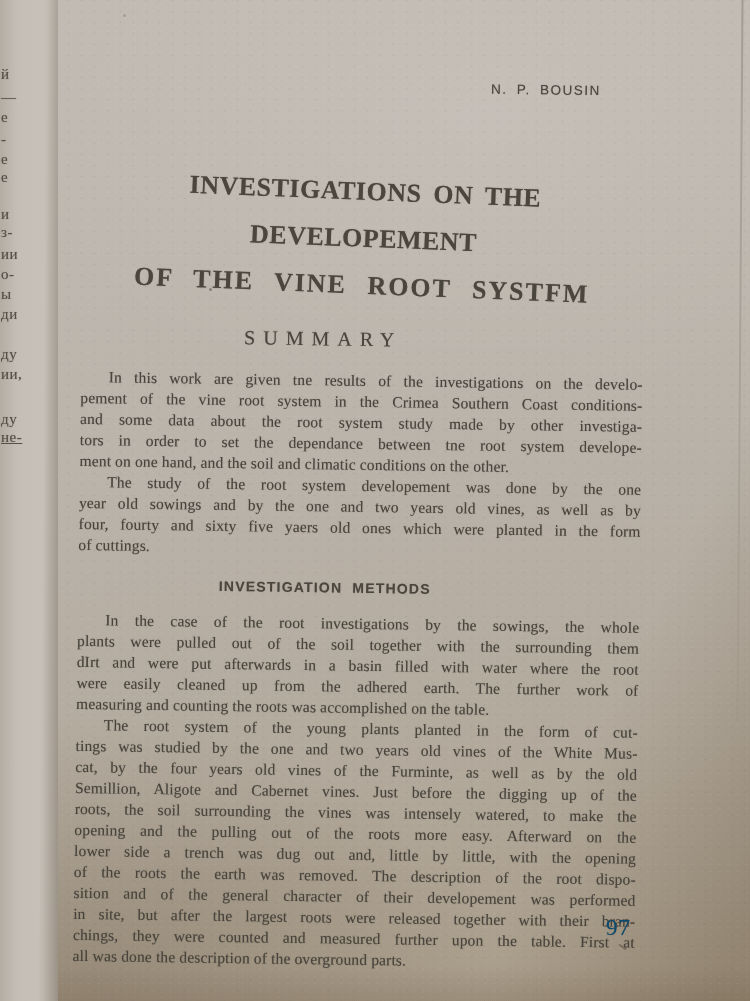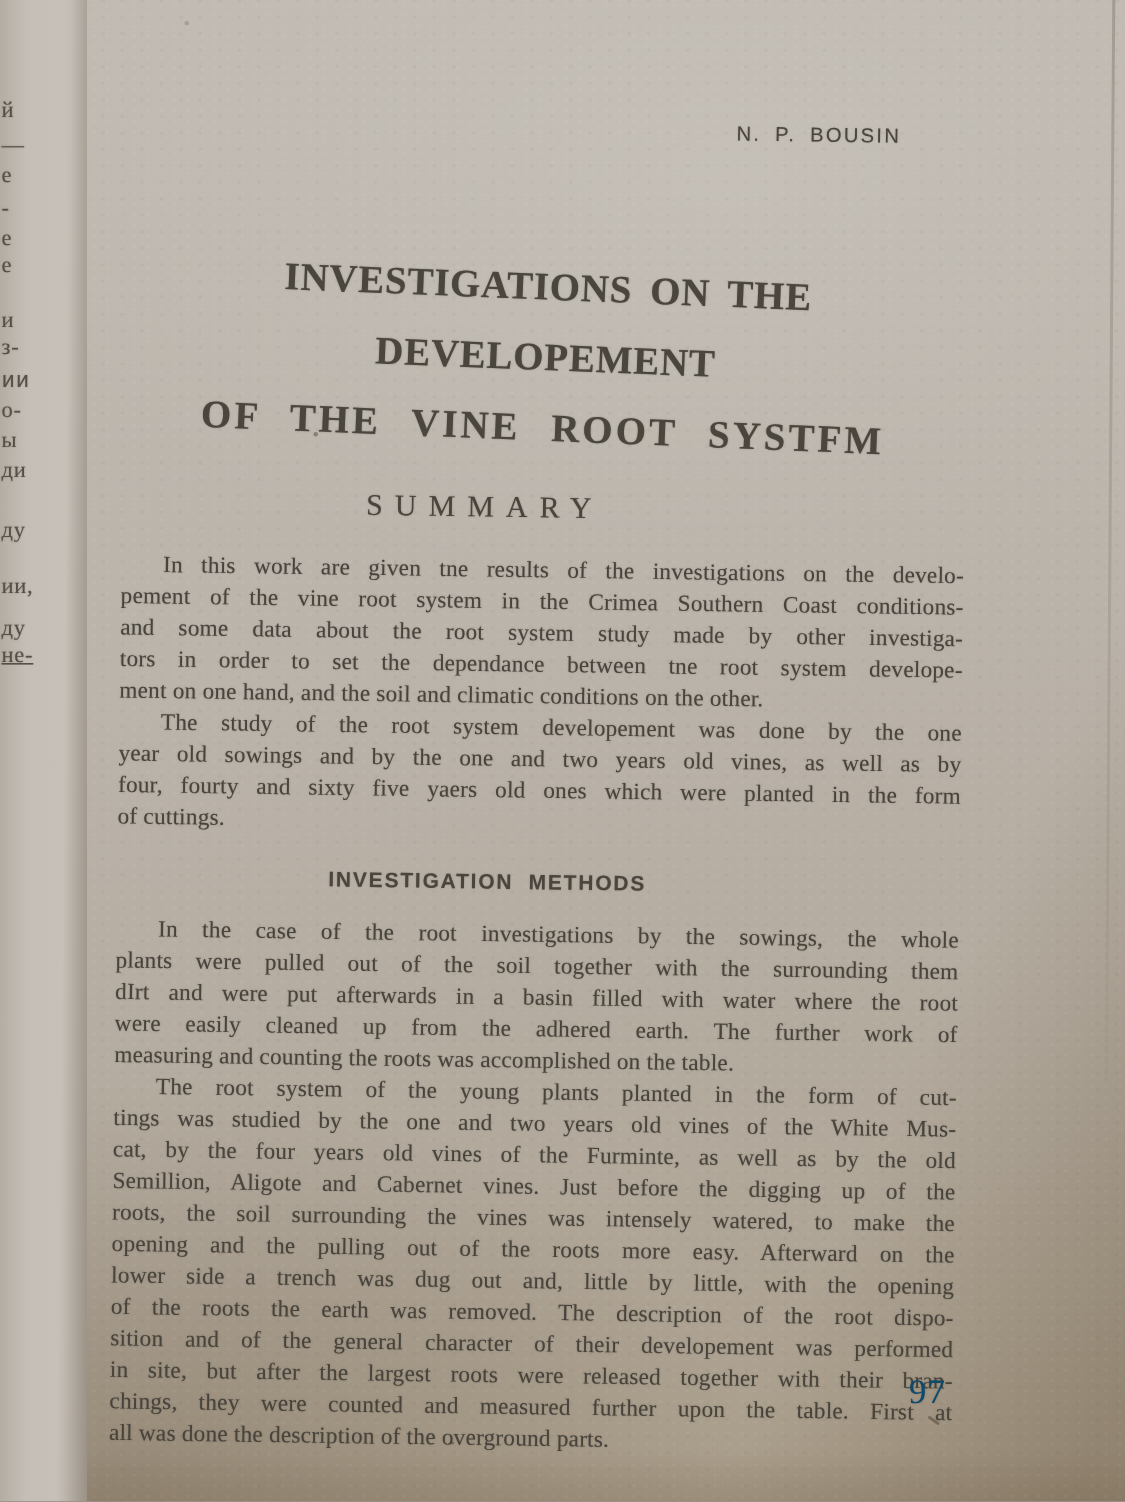--- a/index.html
+++ b/index.html
@@ -166,26 +166,26 @@
   <div class="prev-page">
     <div>
         <div class="fragment" style="top: 67px;">й</div>
         <div class="fragment" style="top: 90px;">—</div>
         <div class="fragment" style="top: 110px;">е</div>
         <div class="fragment" style="top: 132px;">-</div>
         <div class="fragment" style="top: 152px;">е</div>
         <div class="fragment" style="top: 170px;">е</div>
         <div class="fragment" style="top: 207px;">и</div>
         <div class="fragment" style="top: 225px;">з-</div>
-        <div class="fragment" style="top: 247px; font-family: Liberation Mono, monospace;">ии</div>
+        <div class="fragment" style="top: 247px;">ии</div>
         <div class="fragment" style="top: 267px;">о-</div>
         <div class="fragment" style="top: 287px;">ы</div>
         <div class="fragment" style="top: 307px;">ди</div>
         <div class="fragment" style="top: 347px;">ду</div>
-        <div class="fragment" style="top: 384px;">ии,</div>
+        <div class="fragment" style="top: 367px;">ии,</div>
         <div class="fragment" style="top: 412px;">ду</div>
         <div class="fragment" style="top: 430px; text-decoration: underline;">не-</div>
       </div>
   </div>
 
   <div class="gutter"></div>
 
   <div class="page">
     <div class="texture"></div>
     <div class="page-right-edge"></div>

